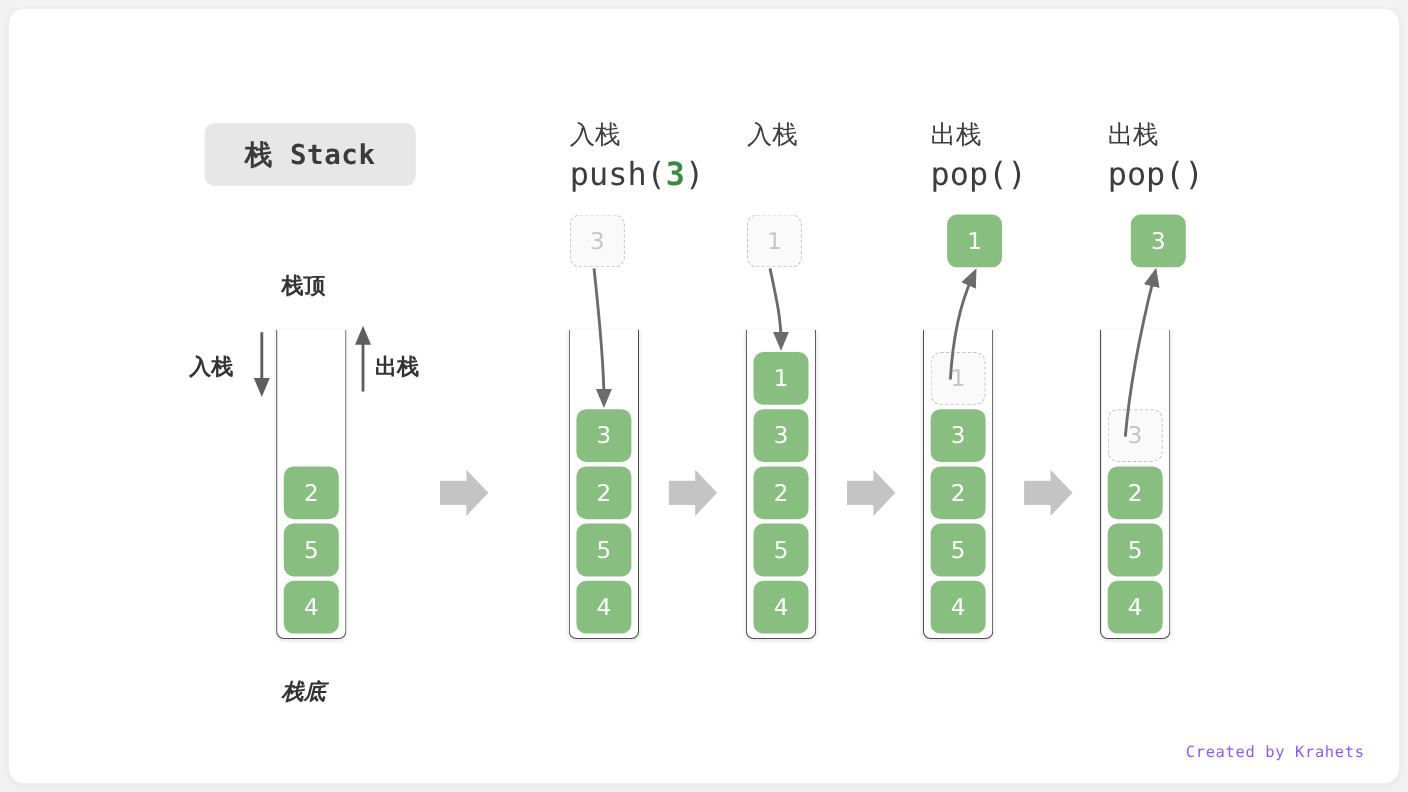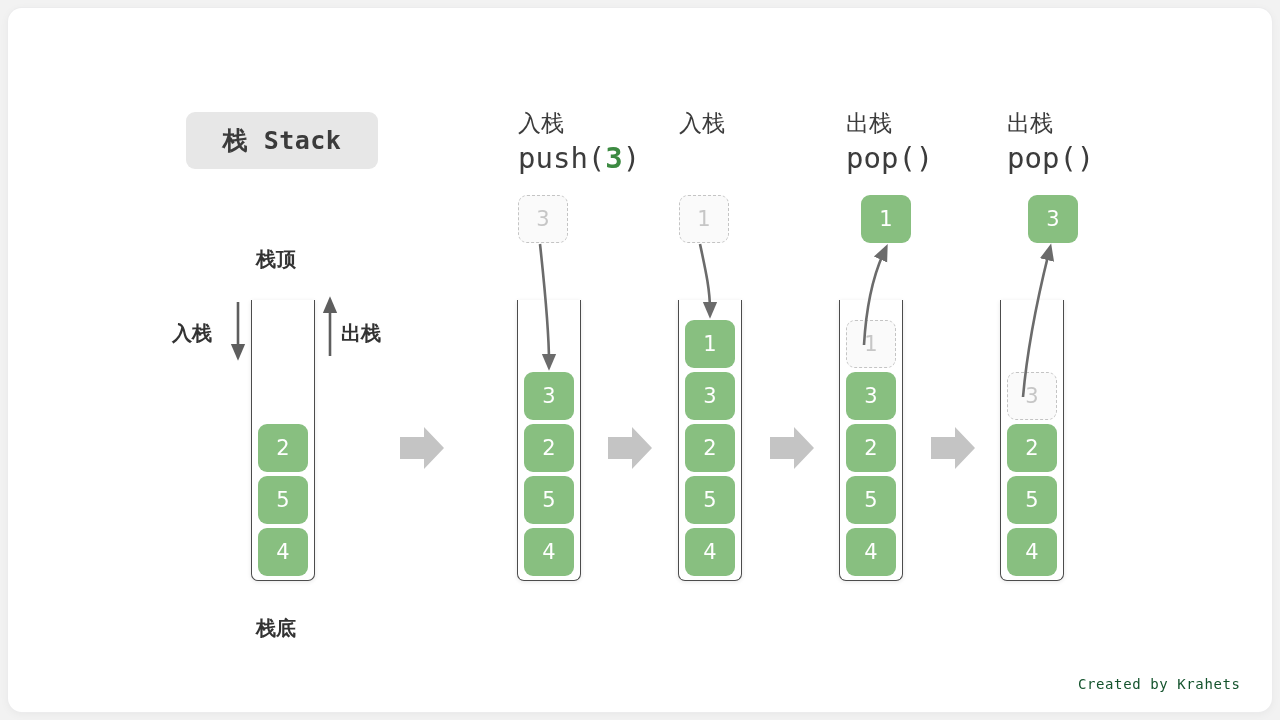--- a/index.html
+++ b/index.html
@@ -103,21 +103,21 @@
     background: #fafafa;
     color: #c6c6c6;
     border: 1.8px dashed #c4c4c4;
   }
 
   
   .footer {
     left: 1078px; top: 676px;
     font-family: "DejaVu Sans Mono", "Liberation Mono", monospace;
     font-size: 14px;
-    color: #14532d;
+    color: #8b5cf6;
     letter-spacing: 0.6px;
   }
 
   svg.overlay {
     position: absolute;
     left: 0; top: 0;
     width: 1280px; height: 720px;
     pointer-events: none;
   }
 </style>
@@ -136,21 +136,21 @@
   <div class="abs ptr-label" style="left:341px; top:320px;">出栈</div>
 
   <div class="abs stack-frame" style="left:251px; top:300px; height:281px;"></div>
 
   <div class="abs" style="left:258px; top:424px; display:flex; flex-direction:column; gap:4px;">
     <div class="cell filled">2</div>
     <div class="cell filled">5</div>
     <div class="cell filled">4</div>
   </div>
 
-  <div class="abs ptr-label" style="left:256px; top:615px;">栈底</div>
+  <div class="abs ptr-label" style="left:256px; top:615px;font-style:italic;">栈底</div>
 
   <div class="abs op-label" style="left:518px; top:106px;">
     <div class="cn">入栈</div>
     <div class="code"><span>push(</span><span class="num">3</span><span>)</span></div>
   </div>
 
   <div class="abs cell ghost" style="left:518px; top:195px;">3</div>
 
   <div class="abs stack-frame" style="left:517px; top:300px; height:281px;"></div>
 

